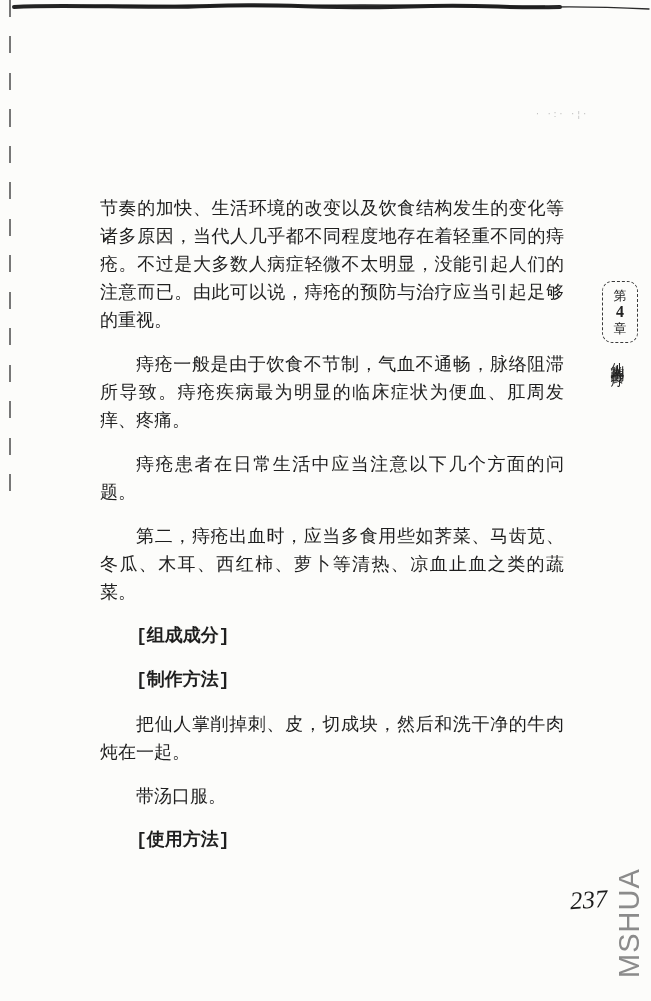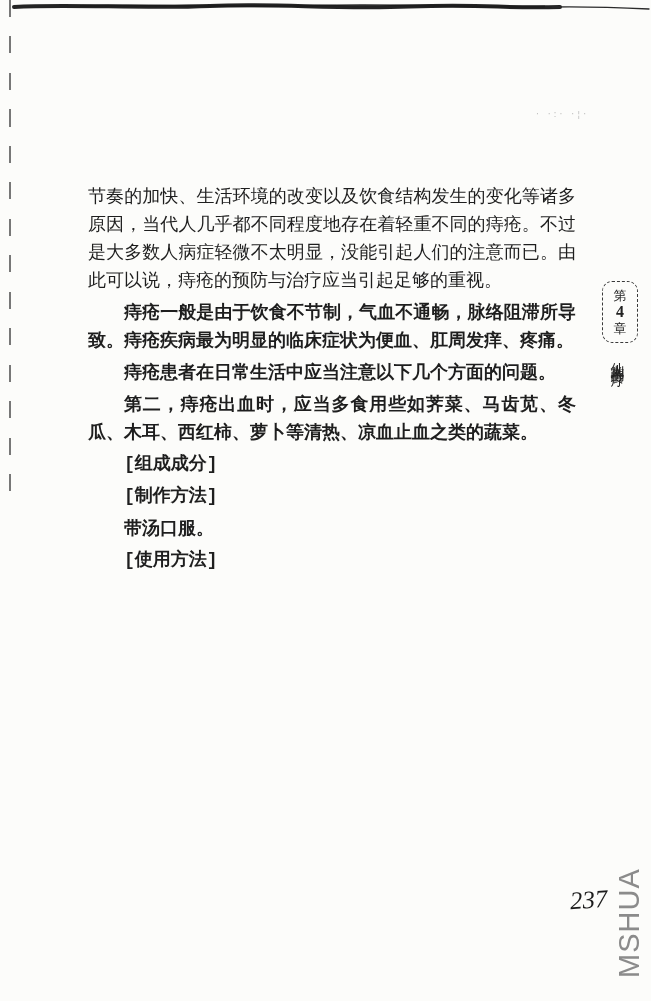--- a/index.html
+++ b/index.html
@@ -24,22 +24,22 @@
     color:#8a8a8a;opacity:.55;font-size:9px;letter-spacing:3px;
     font-family:"DejaVu Sans",sans-serif;
   }
 
   
   .body-text{
     position:absolute;left:84px;top:178px;width:496px;
     font-size:18px;line-height:28px;color:#1e1e1e;
     text-align:justify;text-justify:inter-character;
   }
-  .body-text p{margin:4px;}
-  .body-text p.indent{text-indent:2em;font-weight:bold;}
+  .body-text p{margin:16px;}
+  .body-text p.indent{text-indent:2em;}
   .body-text p.head{
     font-family:Liberation Mono, monospace;
     font-weight:700;
   }
 
   
   .chapter-box{
     position:absolute;left:602px;top:281px;width:34px;height:60px;
     border:1.6px dashed #3a3a3a;border-radius:10px;
     display:flex;flex-direction:column;align-items:center;justify-content:center;
@@ -83,20 +83,21 @@
   <div class="header-remnant">· ·:·  ·¦·</div>
 
   <div class="body-text">
 
   <p class="para">节奏的加快、生活环境的改变以及饮食结构发生的变化等诸多原因，当代人几乎都不同程度地存在着轻重不同的痔疮。不过是大多数人病症轻微不太明显，没能引起人们的注意而已。由此可以说，痔疮的预防与治疗应当引起足够的重视。</p>
       <p class="para indent">痔疮一般是由于饮食不节制，气血不通畅，脉络阻滞所导致。痔疮疾病最为明显的临床症状为便血、肛周发痒、疼痛。</p>
       <p class="para indent">痔疮患者在日常生活中应当注意以下几个方面的问题。</p>
       <p class="para indent">第二，痔疮出血时，应当多食用些如荠菜、马齿苋、冬瓜、木耳、西红柿、萝卜等清热、凉血止血之类的蔬菜。</p>
       <p class="para indent head">[组成成分]</p>
       <p class="para indent head">[制作方法]</p>
+      <p class="para indent">把仙人掌削掉刺、皮，切成块，然后和洗干净的牛肉炖在一起。</p>
       <p class="para indent">带汤口服。</p>
       <p class="para indent head">[使用方法]</p>
     </div>
 
   <div class="chapter-box">
     <span>第</span>
     <span class="num">4</span>
     <span>章</span>
   </div>
 

